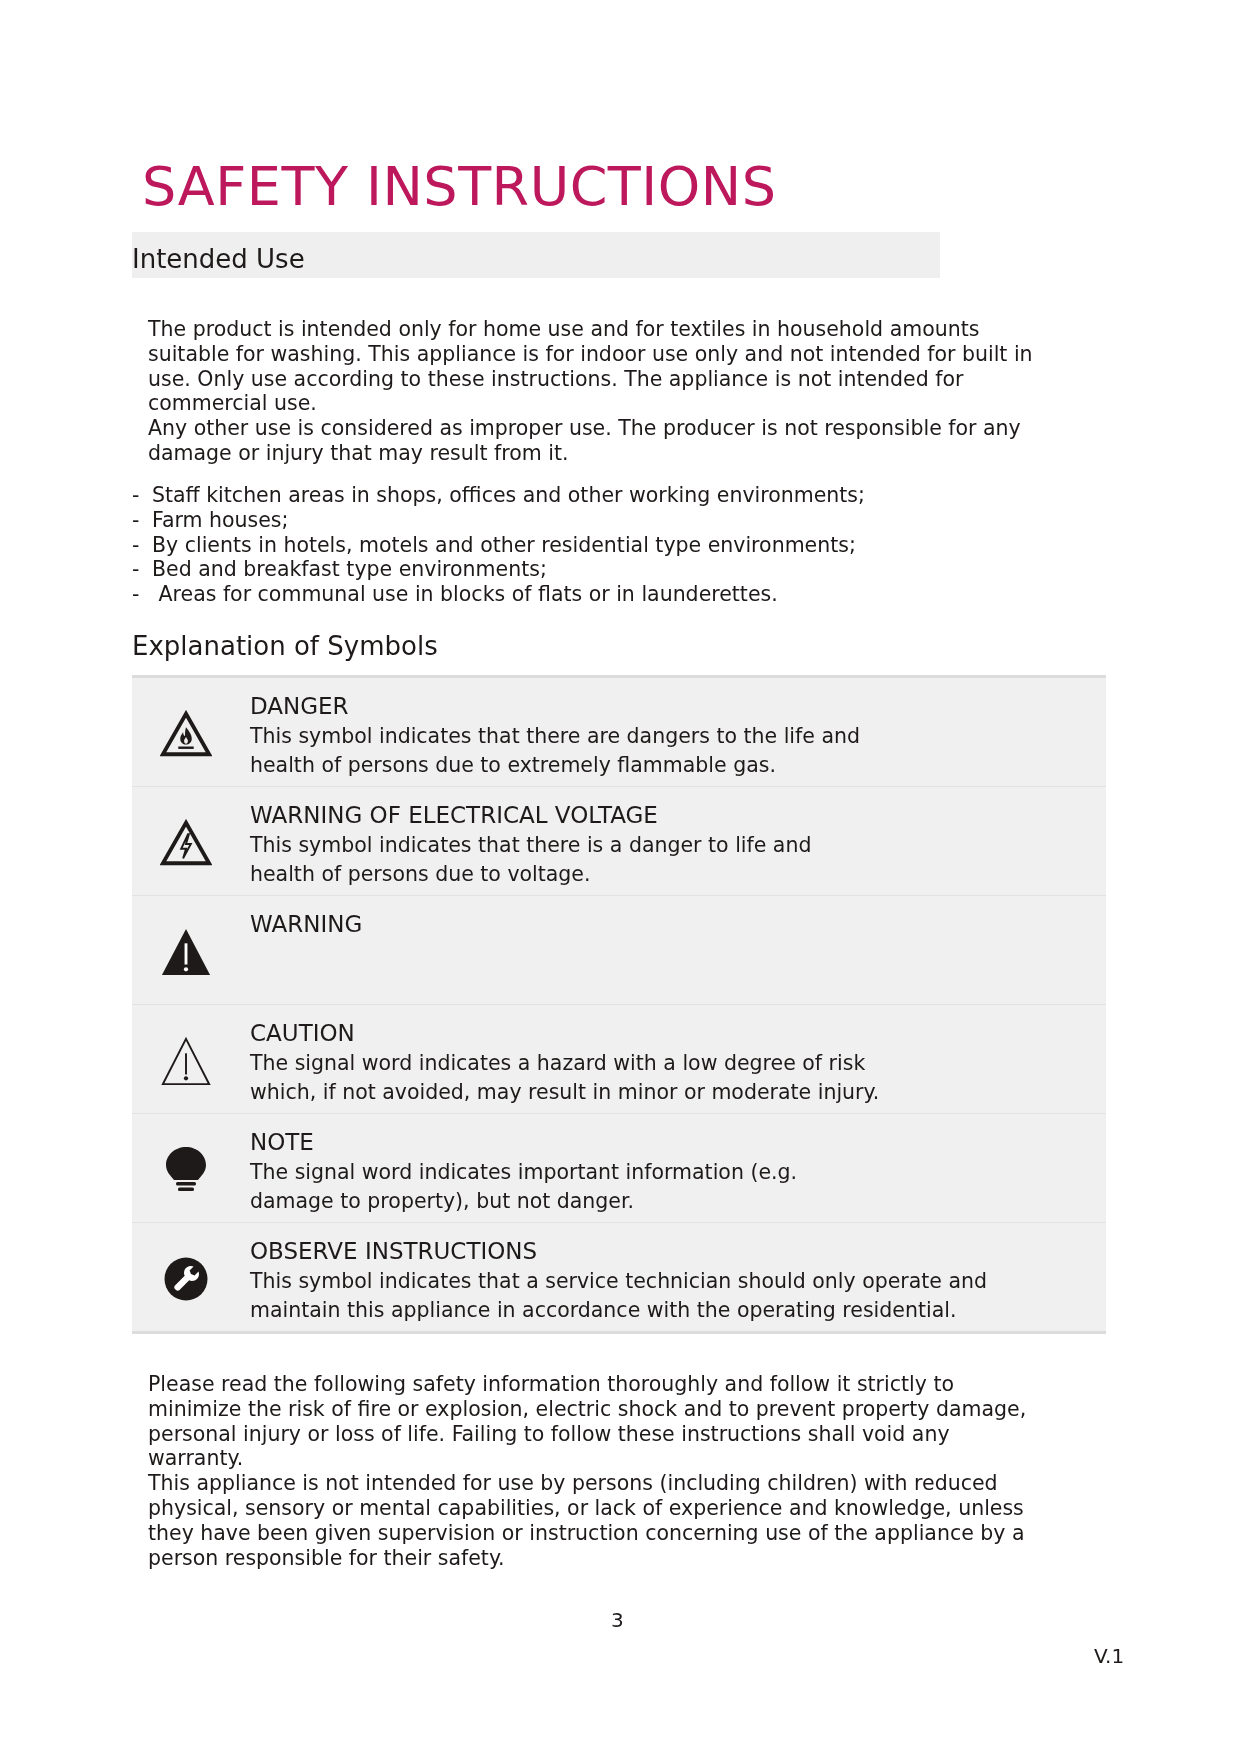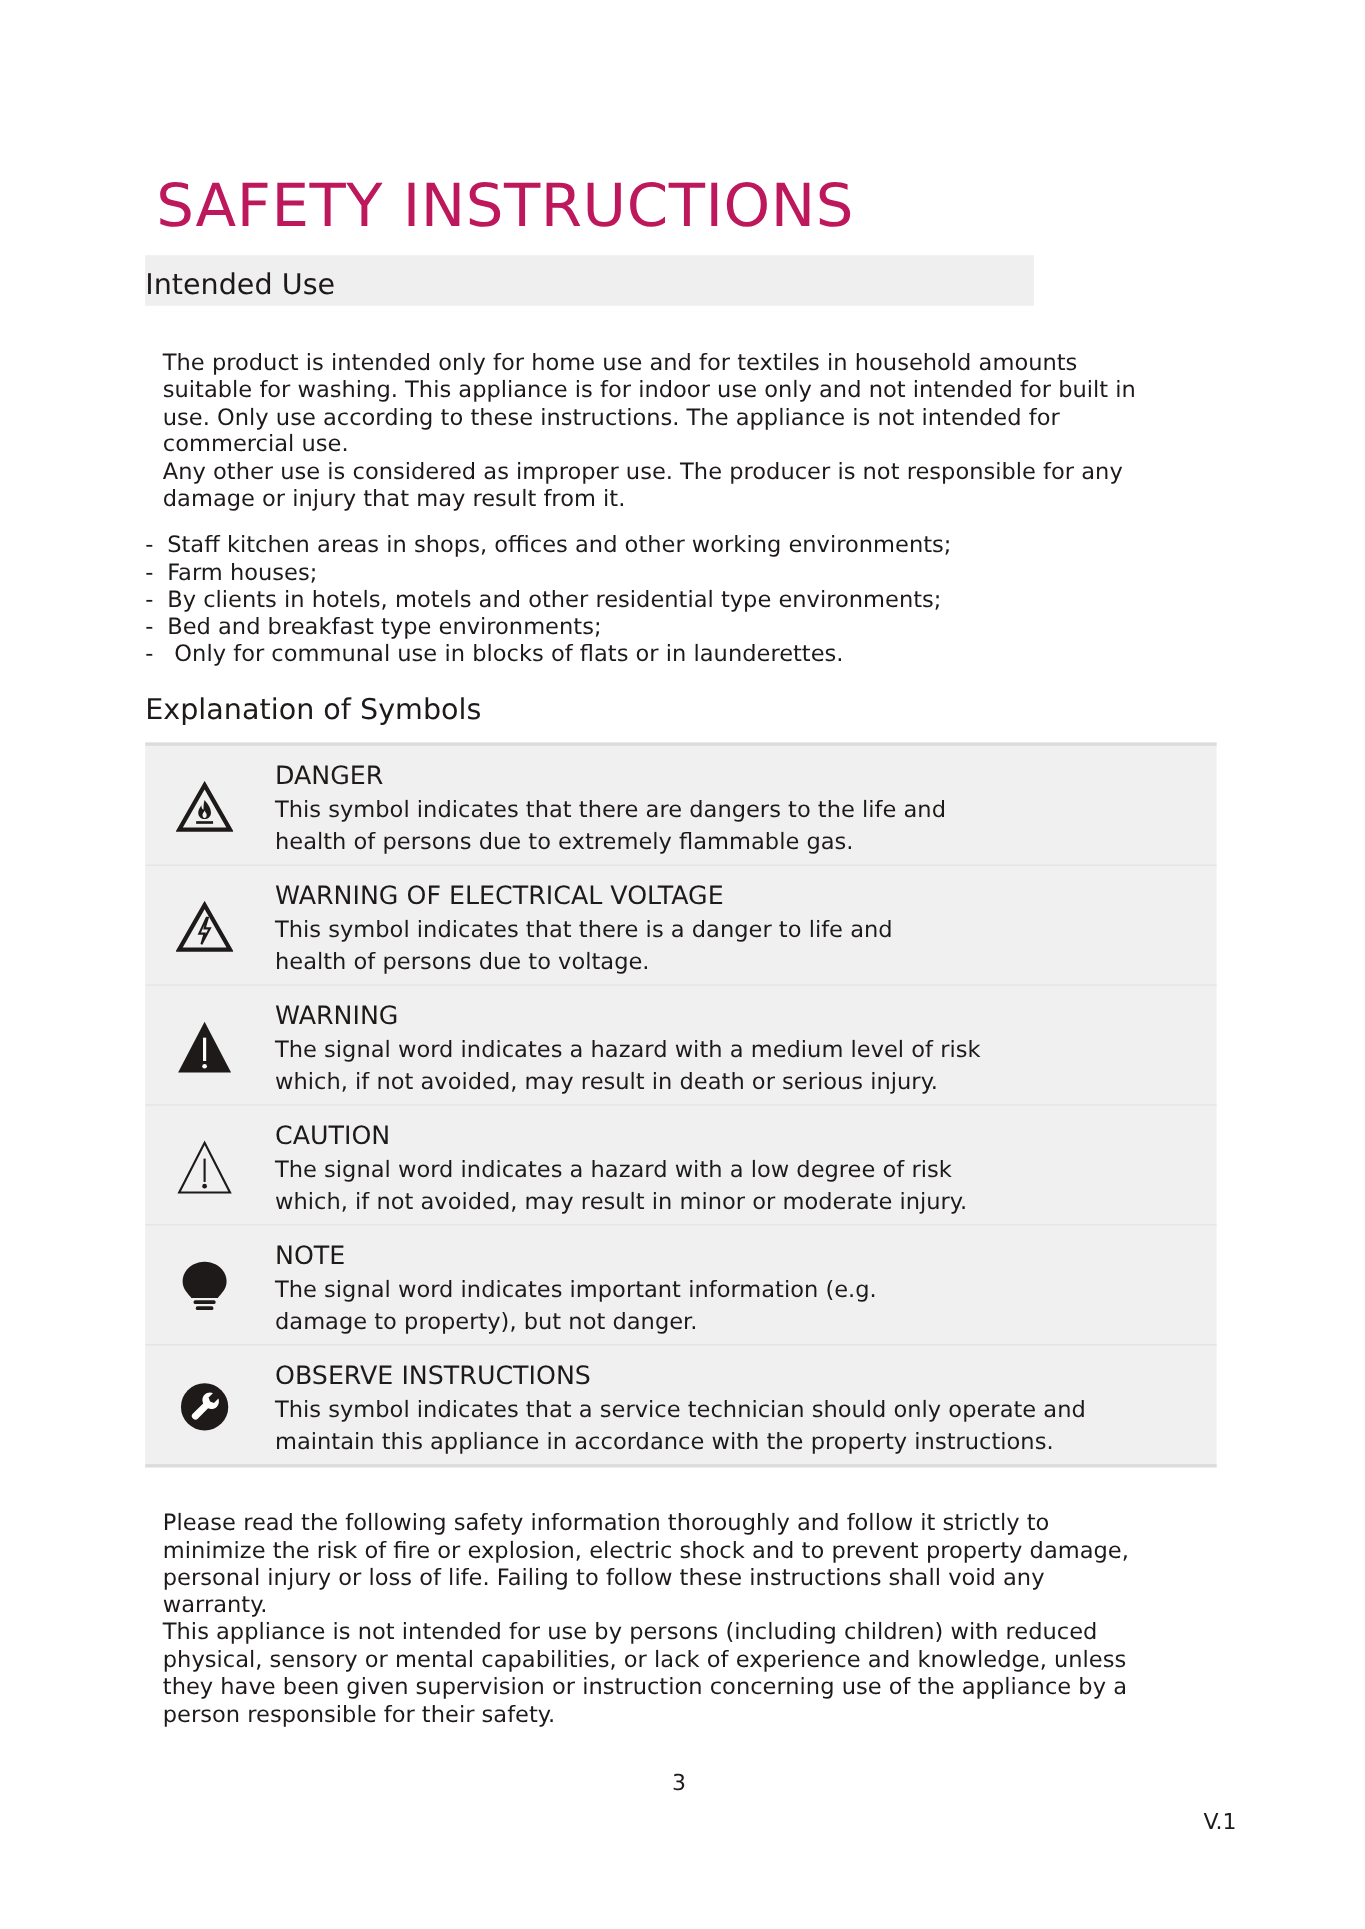--- a/index.html
+++ b/index.html
@@ -76,21 +76,21 @@
   <span class="line">commercial use.</span>
   <span class="line">Any other use is considered as improper use. The producer is not responsible for any</span>
   <span class="line">damage or injury that may result from it.</span>
 </p>
 
 <ul class="bullets">
   <li><span class="dash">-</span><span>Staff kitchen areas in shops, offices and  other working environments;</span></li>
   <li><span class="dash">-</span><span>Farm houses;</span></li>
   <li><span class="dash">-</span><span>By clients in hotels, motels and other residential type environments;</span></li>
   <li><span class="dash">-</span><span>Bed and breakfast type environments;</span></li>
-  <li><span class="dash">-</span><span style="white-space:pre;"> Only for communal use in blocks of flats or in launderettes.</span></li>
+  <li><span class="dash">-</span><span style="white-space:pre;"> Areas for communal use in blocks of flats or in launderettes.</span></li>
 </ul>
 
 <h2 class="section-heading">Explanation of Symbols</h2>
 
 <div class="symbols-table">
 
   <div class="sym-row">
     <div class="sym-icon">
       <svg width="54" height="48" viewBox="0 0 54 48">
         <path d="M27 3 L51 45 L3 45 Z" fill="none" stroke="#1e1a19" stroke-width="4" stroke-linejoin="miter"></path>
@@ -122,24 +122,20 @@
 
   <div class="sym-row">
     <div class="sym-icon">
       <svg width="54" height="52" viewBox="0 0 54 52">
         <path d="M27 2 L52 50 L2 50 Z" fill="#1e1a19"></path>
         <rect x="25.5" y="17" width="3" height="22" fill="#ffffff"></rect>
         <circle cx="27" cy="44" r="2.2" fill="#ffffff"></circle>
       </svg>
     </div>
     <div class="sym-title">WARNING</div>
-    <div class="sym-desc">
-      <span class="line">The signal word indicates a hazard with a medium level of risk</span>
-      <span class="line">which, if not avoided, may result in death or serious injury.</span>
-    </div>
   </div>
 
   <div class="sym-row">
     <div class="sym-icon">
       <svg width="54" height="52" viewBox="0 0 54 52">
         <path d="M27 3 L51 50 L3 50 Z" fill="none" stroke="#1e1a19" stroke-width="2"></path>
         <rect x="26" y="18" width="2" height="22" fill="#1e1a19"></rect>
         <circle cx="27" cy="44" r="2.2" fill="#1e1a19"></circle>
       </svg>
     </div>
@@ -168,21 +164,21 @@
   <div class="sym-row">
     <div class="sym-icon">
       <svg width="46" height="46" viewBox="0 0 46 46">
         <circle cx="23" cy="23" r="21.5" fill="#1e1a19"></circle>
         <path d="M28 10 C24 10 21 13 21 17 C21 18 21.3 19 21.7 19.8 L12 29.5 C11 30.5 11 32 12 33 L13 34 C14 35 15.5 35 16.5 34 L26.2 24.3 C27 24.7 28 25 29 25 C33 25 36 22 36 18 C36 17 35.8 16.2 35.5 15.4 L31.5 19.4 L28 18 L26.6 14.5 L30.6 10.5 C29.8 10.2 29 10 28 10 Z" fill="#ffffff"></path>
       </svg>
     </div>
     <div class="sym-title">OBSERVE INSTRUCTIONS</div>
     <div class="sym-desc">
       <span class="line">This symbol indicates that a service technician should only operate and</span>
-      <span class="line">maintain this appliance in accordance with the property instructions.</span>
+      <span class="line">maintain this appliance in accordance with the operating residential.</span>
     </div>
   </div>
 
 </div>
 
 <p class="para" style="top:1356px;">
   <span class="line">Please read the following safety information thoroughly and follow it strictly to</span>
   <span class="line">minimize the risk of fire or explosion, electric shock and to prevent property damage,</span>
   <span class="line">personal injury or loss of life. Failing to follow these instructions shall void any</span>
   <span class="line">warranty.</span>

